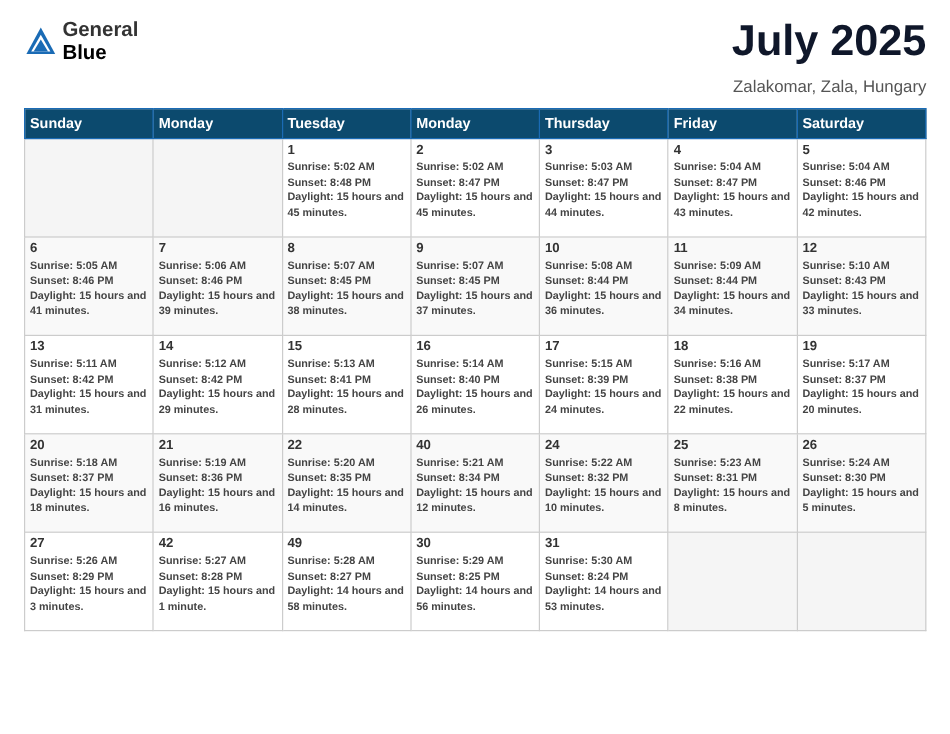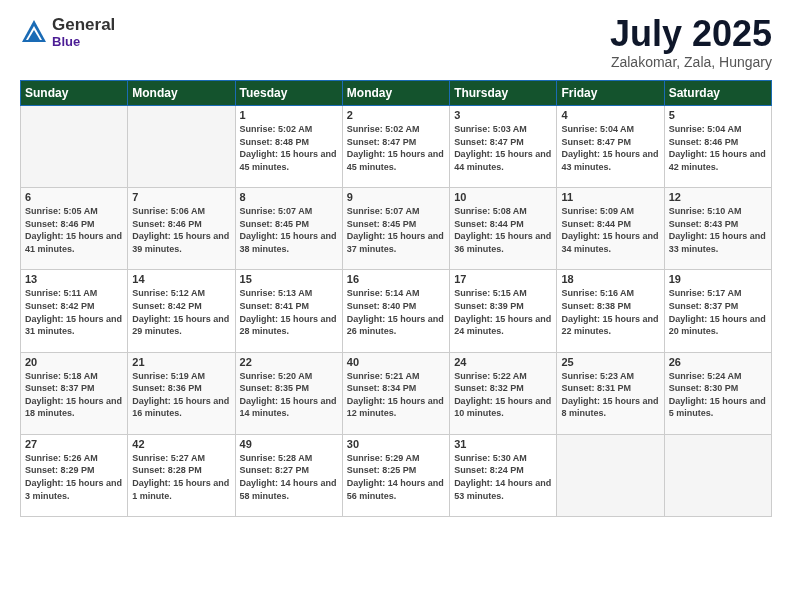--- a/index.html
+++ b/index.html
@@ -32,52 +32,52 @@
       display: flex;
       flex-direction: column;
       line-height: 1.1;
     }
     .logo-general {
       font-size: 17px;
       font-weight: bold;
       color: #333;
     }
     .logo-blue {
-      font-size: 13px;
-      font-weight: bold;
-      color: #4c1d95;
+      font-size: 17px;
+      font-weight: bold;
+      color: #000000;
     }
     .logo-icon {
       width: 28px;
       height: 28px;
     }
     .title-block {
       text-align: right;
     }
     .title-month {
       font-size: 36px;
       font-weight: bold;
       color: #0f172a;
       line-height: 1;
     }
     .title-location {
       font-size: 14px;
       color: #555;
-      margin-top: 2px;
+      margin-top: 12px;
       text-align: right;
     }
     .calendar {
       flex: 1;
       border: 1px solid #ccc;
       border-collapse: collapse;
       width: 100%;
       table-layout: fixed;
     }
     .calendar th {
-      background: #14532d;
+      background: #0c4a6e;
       color: #fff;
       font-size: 12px;
       font-weight: bold;
       padding: 5px 4px;
       text-align: left;
       border: 1px solid #1a6bb5;
     }
     .calendar td {
       border: 1px solid #ccc;
       vertical-align: top;

